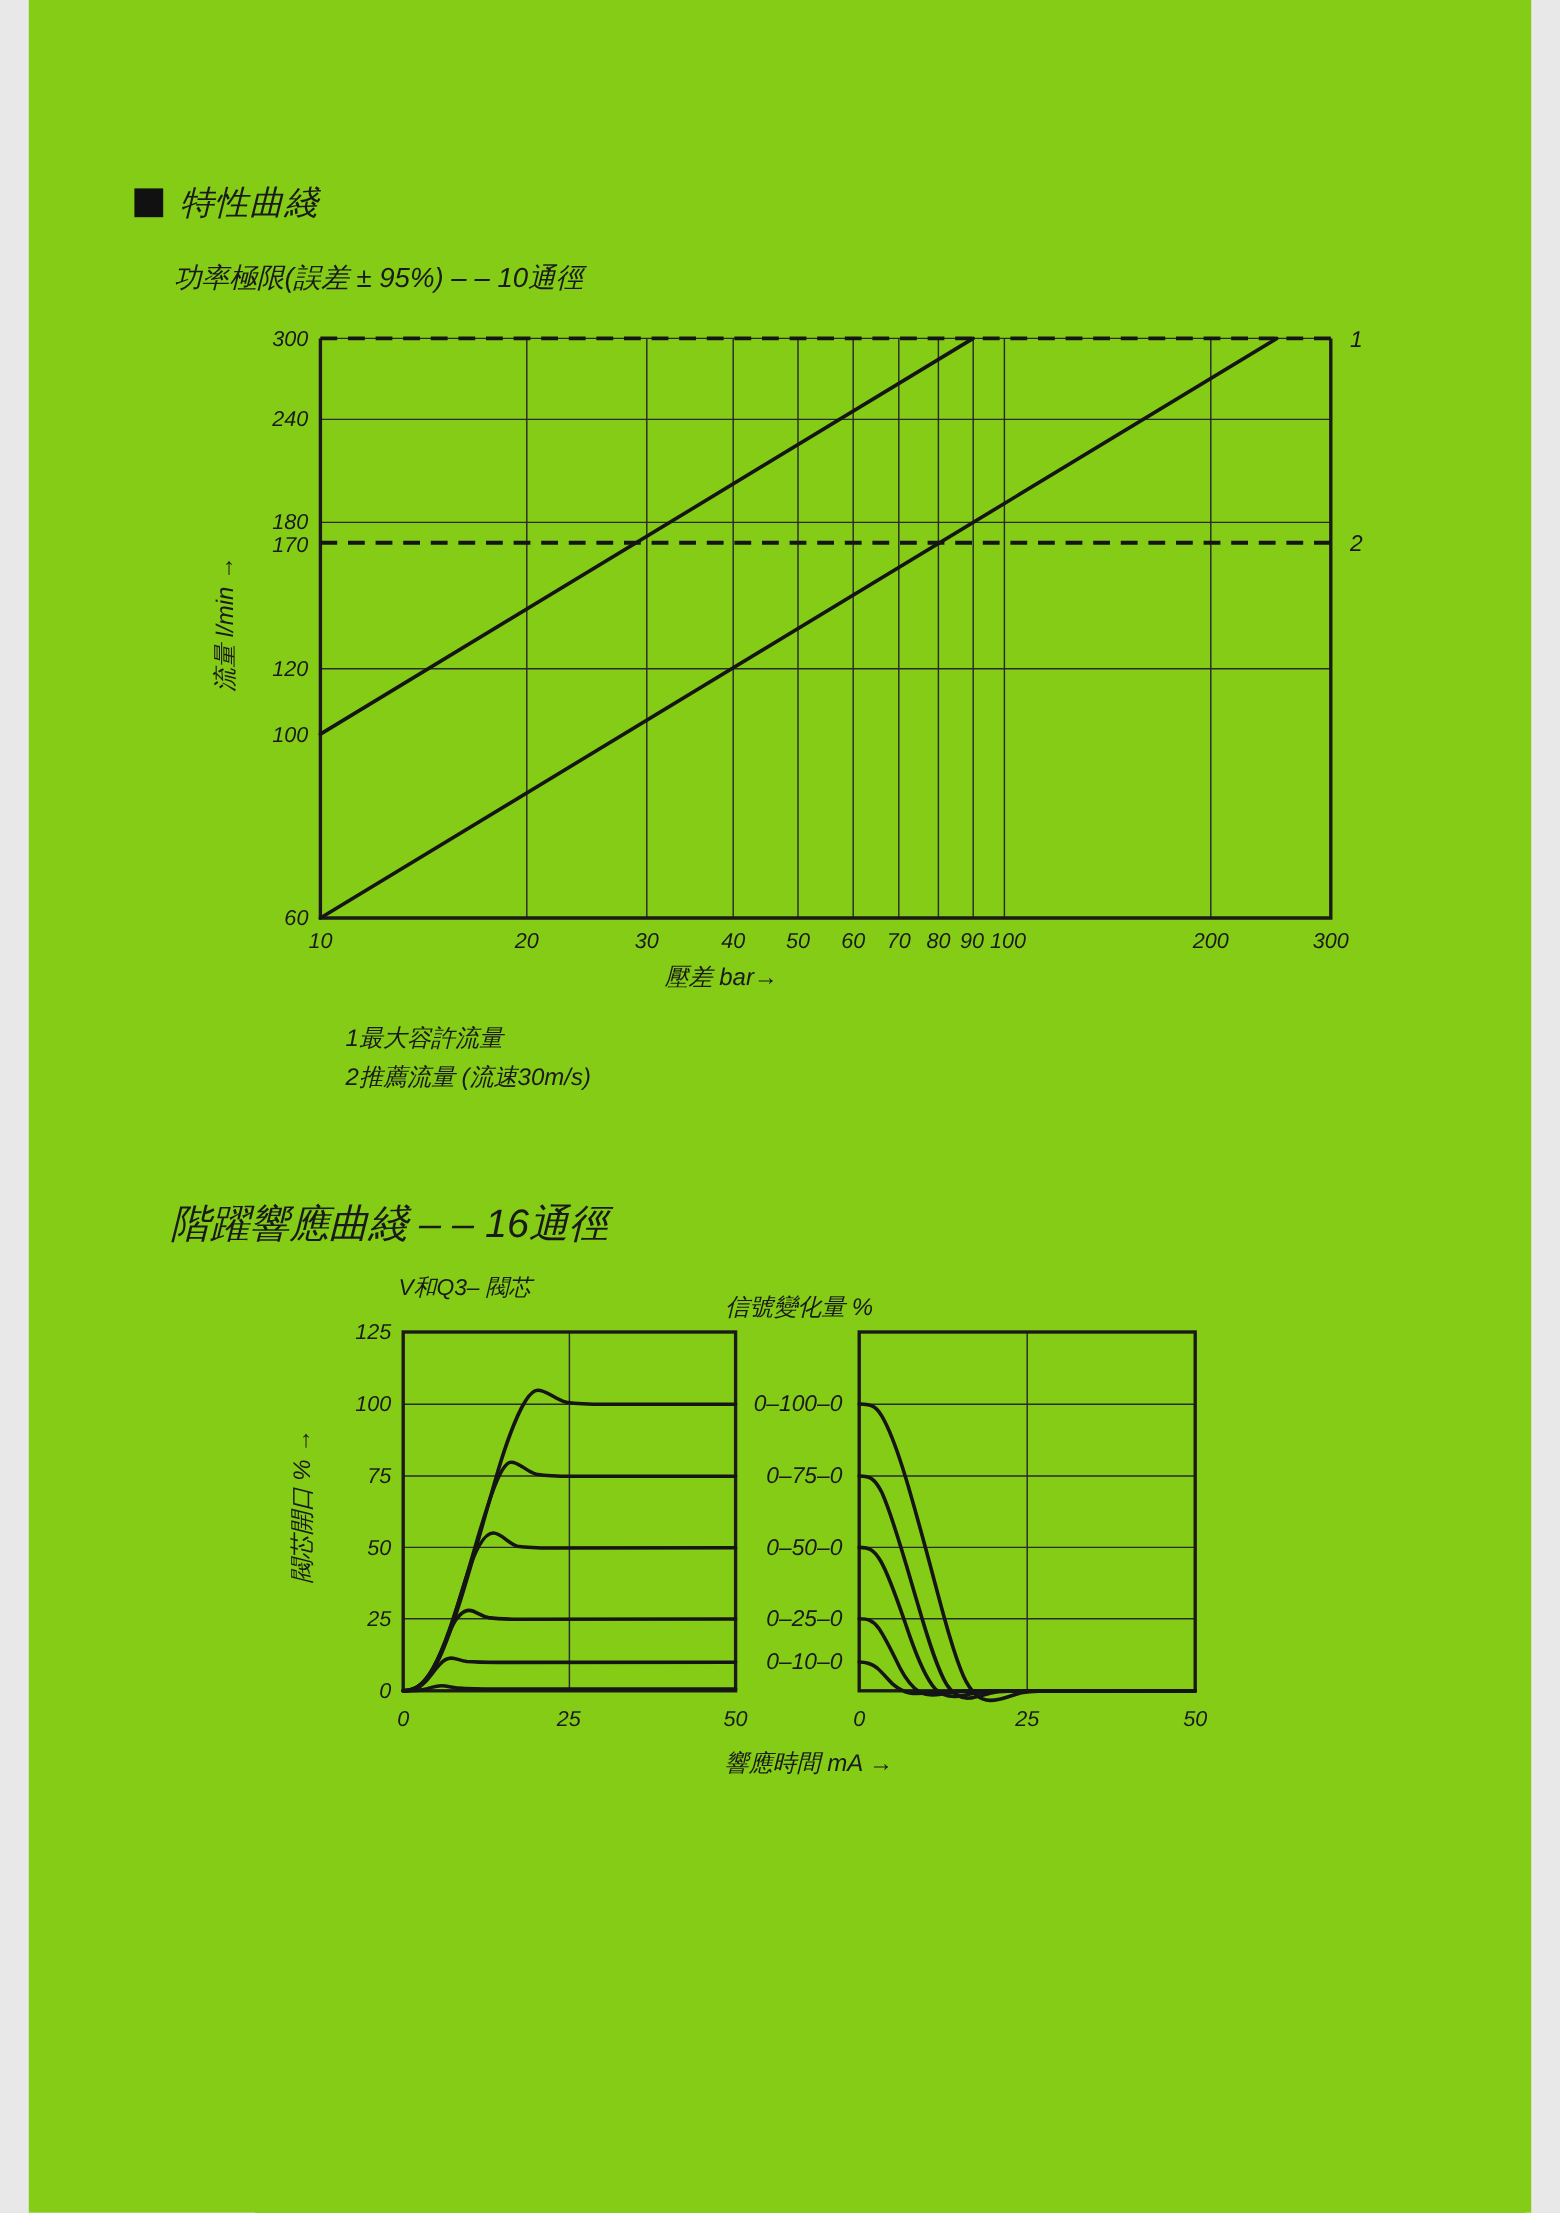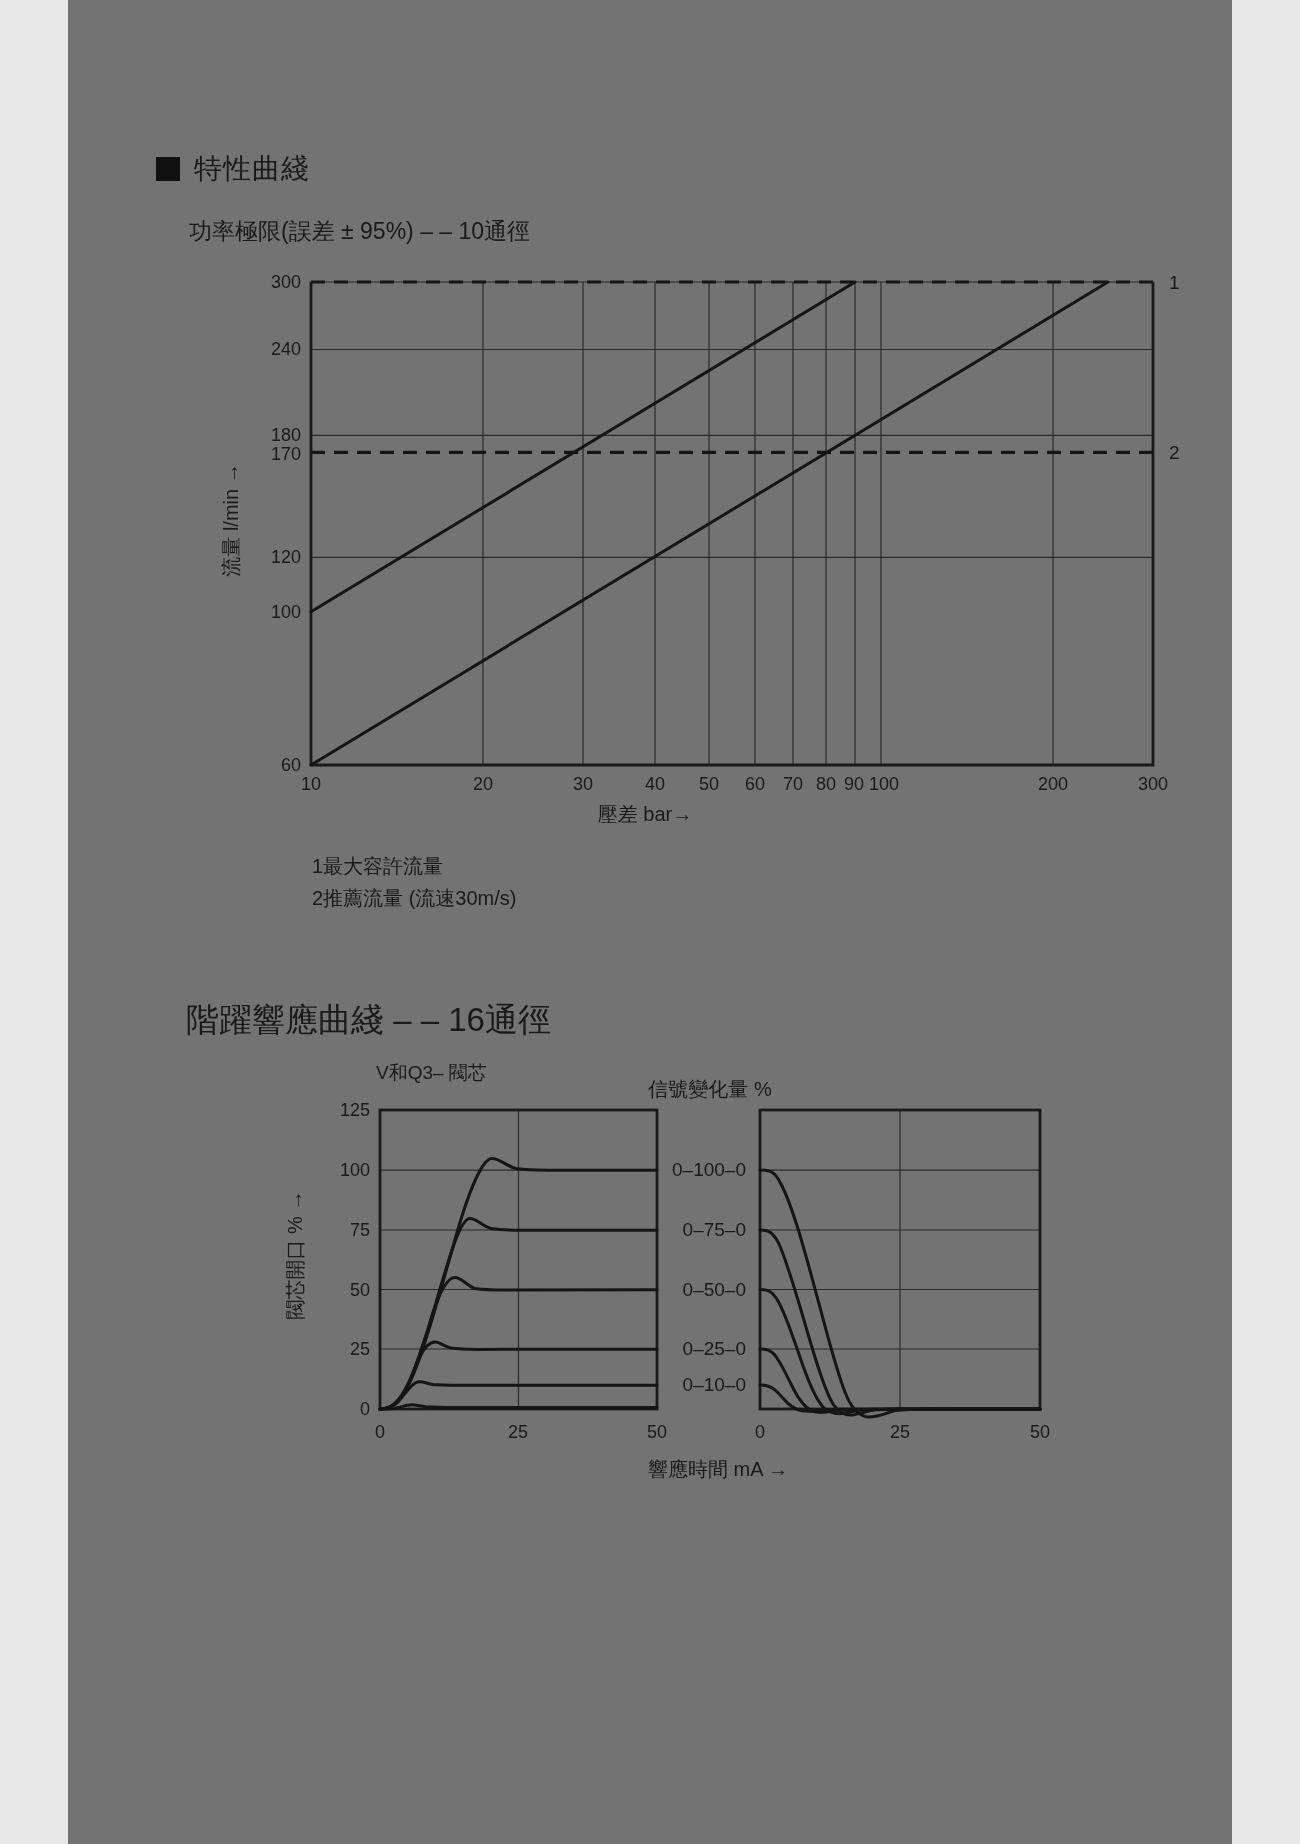--- a/index.html
+++ b/index.html
@@ -1,31 +1,32 @@
 <!DOCTYPE html>
 <html><head>
 <meta charset="utf-8">
 <style>
   html,body{margin:0;padding:0;background:#e8e8e8;}
   .page{
     position:relative;
-    width:1164px;height:1844px;
+    width:1252px;height:1844px;
     margin:0 auto;
-    background:#737373;
+    background:#84cc16;
     font-family:"Liberation Sans", sans-serif;
     color:#1a1a1a;
     overflow:hidden;
+    font-style:italic;
   }
   .abs{position:absolute;white-space:nowrap;}
   .main-title-row{left:88px;top:150px;display:flex;align-items:center;gap:14px;}
   .title-bullet{width:24px;height:24px;background:#111;display:inline-block;}
   .title-text{font-size:28px;letter-spacing:1px;}
   .title-paren{font-size:22px;margin-left:8px;}
   .chart-subtitle{left:121px;top:216px;font-size:23px;}
-  .note-block{left:244px;top:850px;font-size:20px;line-height:32px;white-space:nowrap;}
+  .note-block{left:264px;top:850px;font-size:20px;line-height:32px;white-space:nowrap;}
   .section2-title{left:118px;top:998px;font-size:33px;}
   .spool-title{left:308px;top:1060px;font-size:19px;}
   .footnotes{left:305px;top:1516px;font-size:20px;line-height:31px;white-space:nowrap;}
   svg{position:absolute;left:0;top:0;}
   svg text{fill:#1a1a1a;font-family:"Liberation Sans", sans-serif;}
   .tick{font-size:18px;}
   .axis-title{font-size:20px;}
   .sig-label{font-size:19px;}
   .curve-ref{font-size:19px;}
   .grid{stroke:#2a2a2a;stroke-width:1.2;fill:none;}

